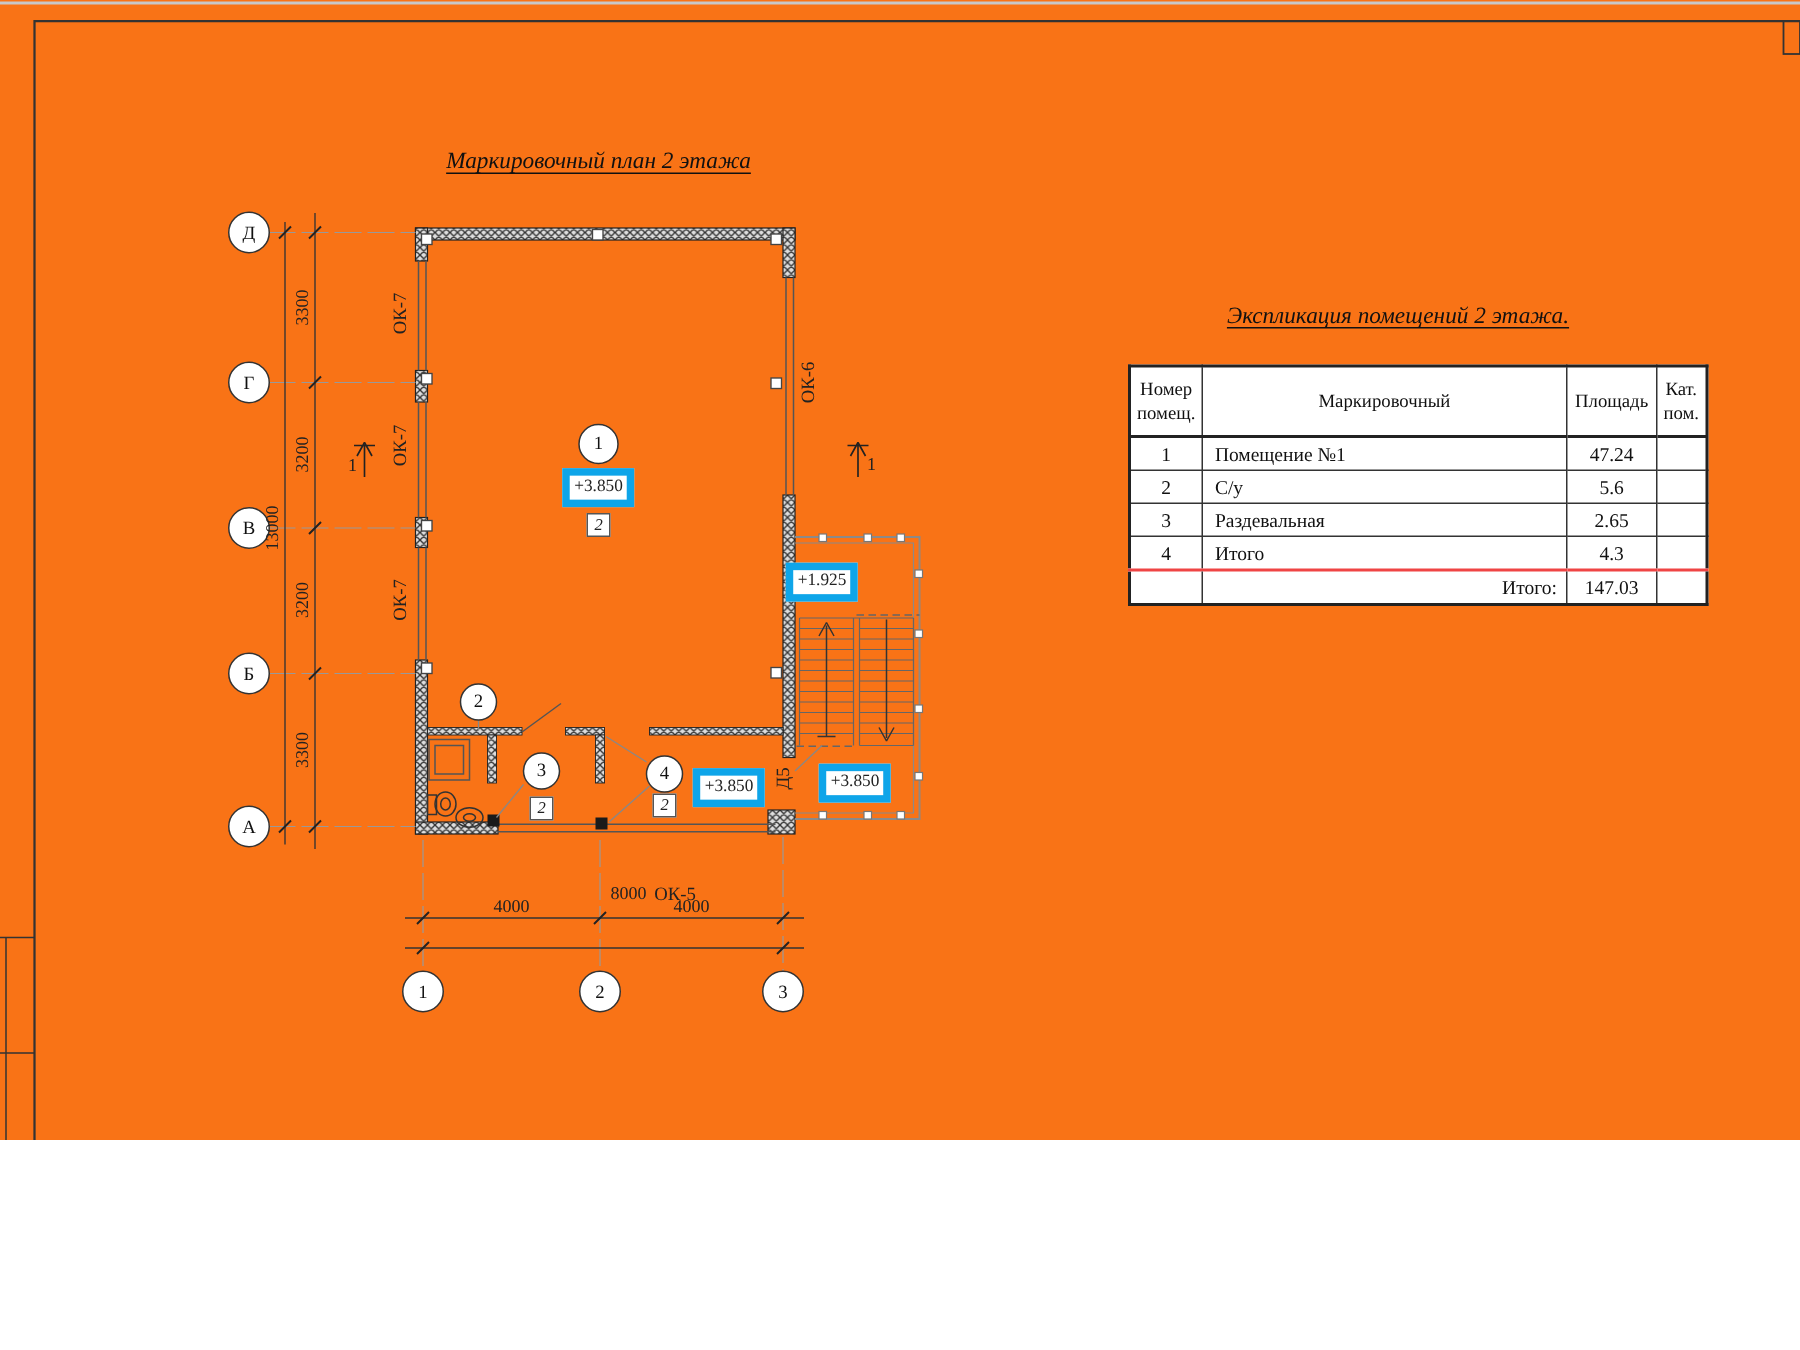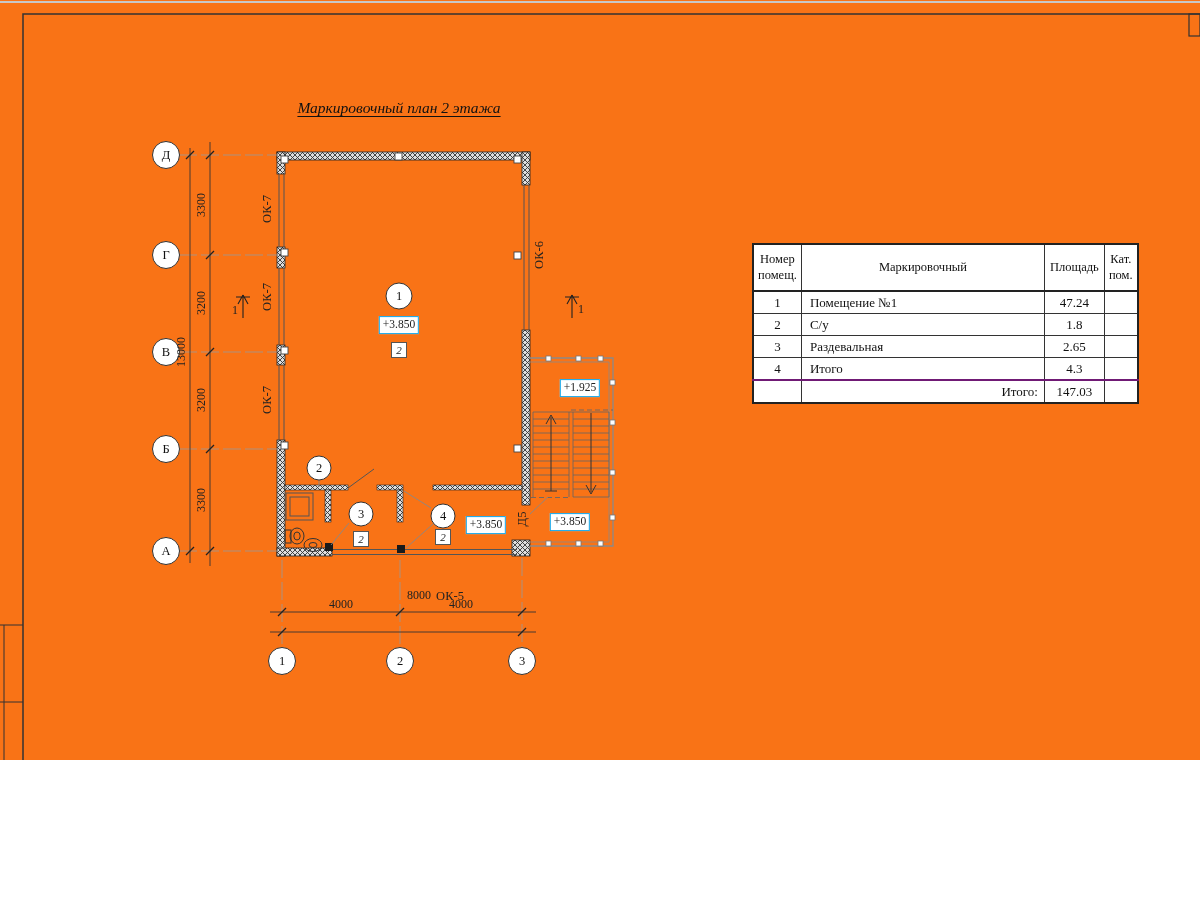--- a/index.html
+++ b/index.html
@@ -7,34 +7,34 @@
        font-family:Liberation Serif, serif;color:#1a1a1a;}
   svg.linework{position:absolute;left:0;top:0;}
   .lbl{position:absolute;transform:translate(-50%,-50%);font-size:12px;color:#222;white-space:nowrap;line-height:1;}
   .lbl.rot{transform:translate(-50%,-50%) rotate(-90deg);}
   .lbl.big{font-size:12.5px;}
   .title{position:absolute;transform:translate(-50%,-50%);font-style:italic;font-size:15.5px;color:#111;
          text-decoration:underline;text-underline-offset:3px;white-space:nowrap;}
   .circle{position:absolute;transform:translate(-50%,-50%);border:1.3px solid #333;border-radius:50%;
           background:#fff;display:flex;align-items:center;justify-content:center;
           font-size:12.5px;color:#111;line-height:1;}
-  .elev{position:absolute;transform:translate(-50%,-50%);border:1px solid #0ea5e9;background:#fff;
+  .elev{position:absolute;transform:translate(-50%,-50%);border:5px solid #0ea5e9;background:#fff;
         padding:1px 3px;font-size:11.5px;color:#222;white-space:nowrap;line-height:1.2;}
   .fbox{position:absolute;transform:translate(-50%,-50%);border:1px solid #555;background:#fff;
         width:14px;height:14px;display:flex;align-items:center;justify-content:center;
         font-style:italic;font-size:11px;color:#222;}
   
   .sched{position:absolute;left:752px;top:243px;border-collapse:collapse;table-layout:fixed;
          font-size:13px;color:#111;background:#fff;}
   .sched th,.sched td{border:1px solid #333;padding:0 4px;height:21px;font-weight:normal;
                       overflow:hidden;white-space:nowrap;}
   .sched th{white-space:pre-line;font-size:12.5px;text-align:center;line-height:1.25;height:45px;}
   .sched{border:2px solid #222;}
   .sched thead th{border-bottom:2px solid #222;}
-  .sched .total td{border-top:2px solid #701a75;}
+  .sched .total td{border-top:2px solid #ef4444;}
   .sched td.c{text-align:center;}
   .sched td.l{text-align:left;padding-left:8px;}
   .sched td.r{text-align:right;padding-right:6px;}
 </style>
 </head>
 <body>
 
 <div id="app">
 
   <svg class="linework" width="1200" height="900" viewBox="0 0 1200 900">
@@ -212,27 +212,28 @@
   <div class="lbl" style="left:235px;top:310px;">1</div>
   <div class="lbl" style="left:581px;top:309px;">1</div>
 
   <div class="circle" style="left:399px;top:296px;width:25px;height:25px;">1</div>
   <div class="circle" style="left:319px;top:468px;width:23px;height:23px;">2</div>
   <div class="circle" style="left:361px;top:514px;width:23px;height:23px;">3</div>
   <div class="circle" style="left:443px;top:516px;width:23px;height:23px;">4</div>
 
   <div class="elev" style="left:399px;top:325px;">+3.850</div>
   <div class="elev" style="left:486px;top:525px;">+3.850</div>
-  <div class="elev" style="left:580px;top:388px;">+1.925</div>
+  <div class="elev" style="left:548px;top:388px;">+1.925</div>
   <div class="elev" style="left:570px;top:522px;">+3.850</div>
 
   <div class="fbox" style="left:399px;top:350px;">2</div>
   <div class="fbox" style="left:361px;top:539px;">2</div>
   <div class="fbox" style="left:443px;top:537px;">2</div>
 
+  <div class="title" style="left:932px;top:211px;">Экспликация помещений 2 этажа.</div>
 
   <table class="sched">
     <colgroup>
       <col style="width:43px">
         <col style="width:243px">
         <col style="width:60px">
         <col style="width:30px">
     </colgroup>
     <thead>
       <tr>
@@ -247,21 +248,21 @@
     <tbody>
       <tr>
         <td class="c">1</td>
         <td class="l">Помещение №1</td>
         <td class="c">47.24</td>
         <td class="c"></td>
       </tr>
       <tr>
         <td class="c">2</td>
         <td class="l">С/у</td>
-        <td class="c">1.8</td>
+        <td class="c">5.6</td>
         <td class="c"></td>
       </tr>
       <tr>
         <td class="c">3</td>
         <td class="l">Раздевальная</td>
         <td class="c">2.65</td>
         <td class="c"></td>
       </tr>
       <tr>
         <td class="c">4</td>

